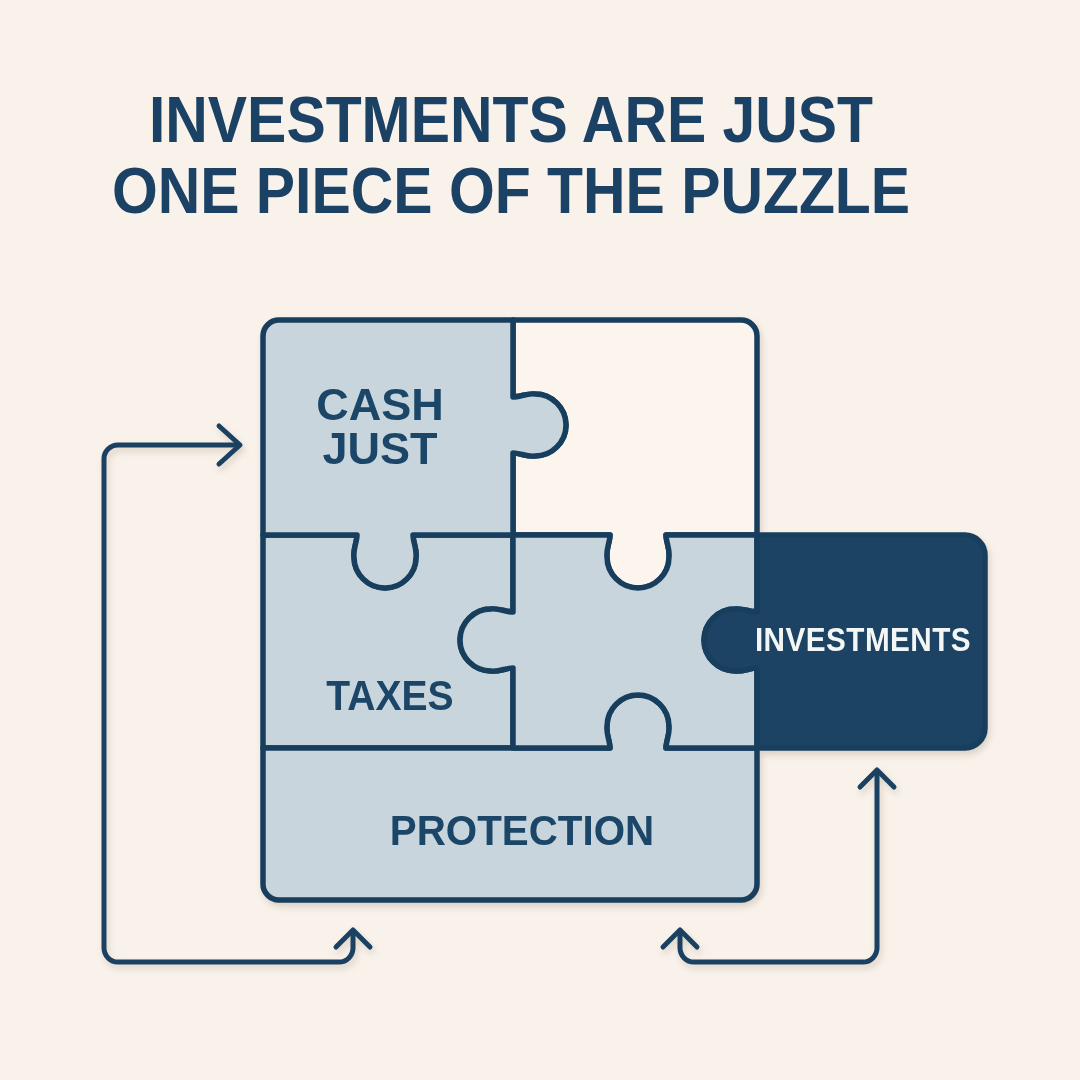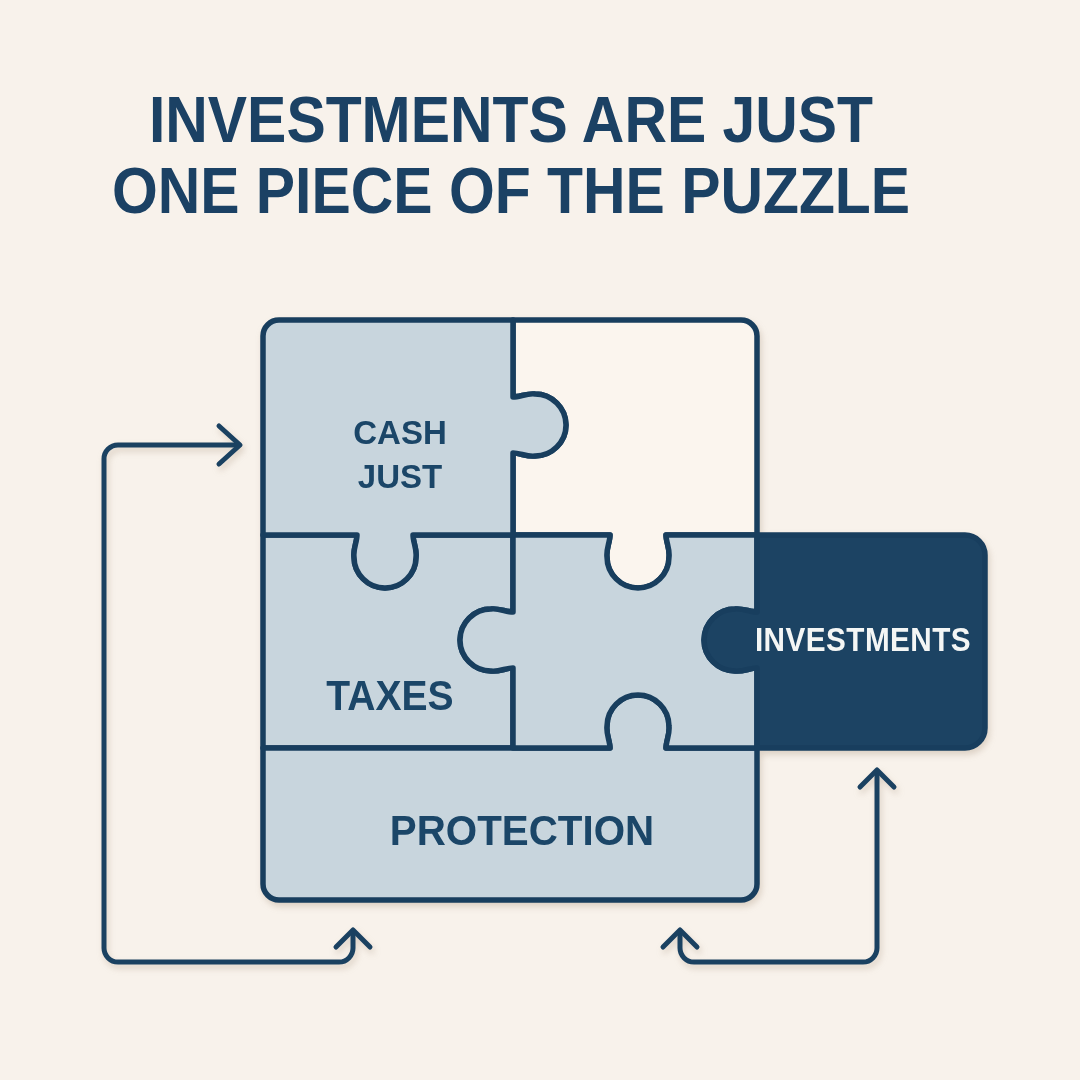--- a/index.html
+++ b/index.html
@@ -13,21 +13,21 @@
     text-align:center;font-weight:700;font-size:64px;line-height:71px;
     letter-spacing:0px;transform:scaleX(0.92);transform-origin:50% 50%;
     white-space:nowrap;
   }
   .puzzle-svg{position:absolute;left:0;top:0;
     filter:drop-shadow(2px 4px 3px rgba(150,125,100,0.28));}
   .lbl{
     position:absolute;font-weight:700;text-align:center;white-space:nowrap;
     transform:translate(-50%,-50%);
   }
-  .lbl-cashflow{left:400px;top:427px;font-size:33px;line-height:44px;margin-top:28px;}
+  .lbl-cashflow{left:380px;top:427px;font-size:45px;line-height:44px;}
   .lbl-taxes{left:390px;top:696px;font-size:42px;transform:translate(-50%,-50%) scaleX(0.93);}
   .lbl-protection{left:522px;top:831px;font-size:42px;transform:translate(-50%,-50%) scaleX(0.96);}
   .lbl-investments{left:863px;top:640px;font-size:33px;letter-spacing:0.5px;
     transform:translate(-50%,-50%) scaleX(0.90);}
 </style>
 </head>
 <body style="background: rgb(248, 242, 235);">
 
 <div class="canvas">
 

